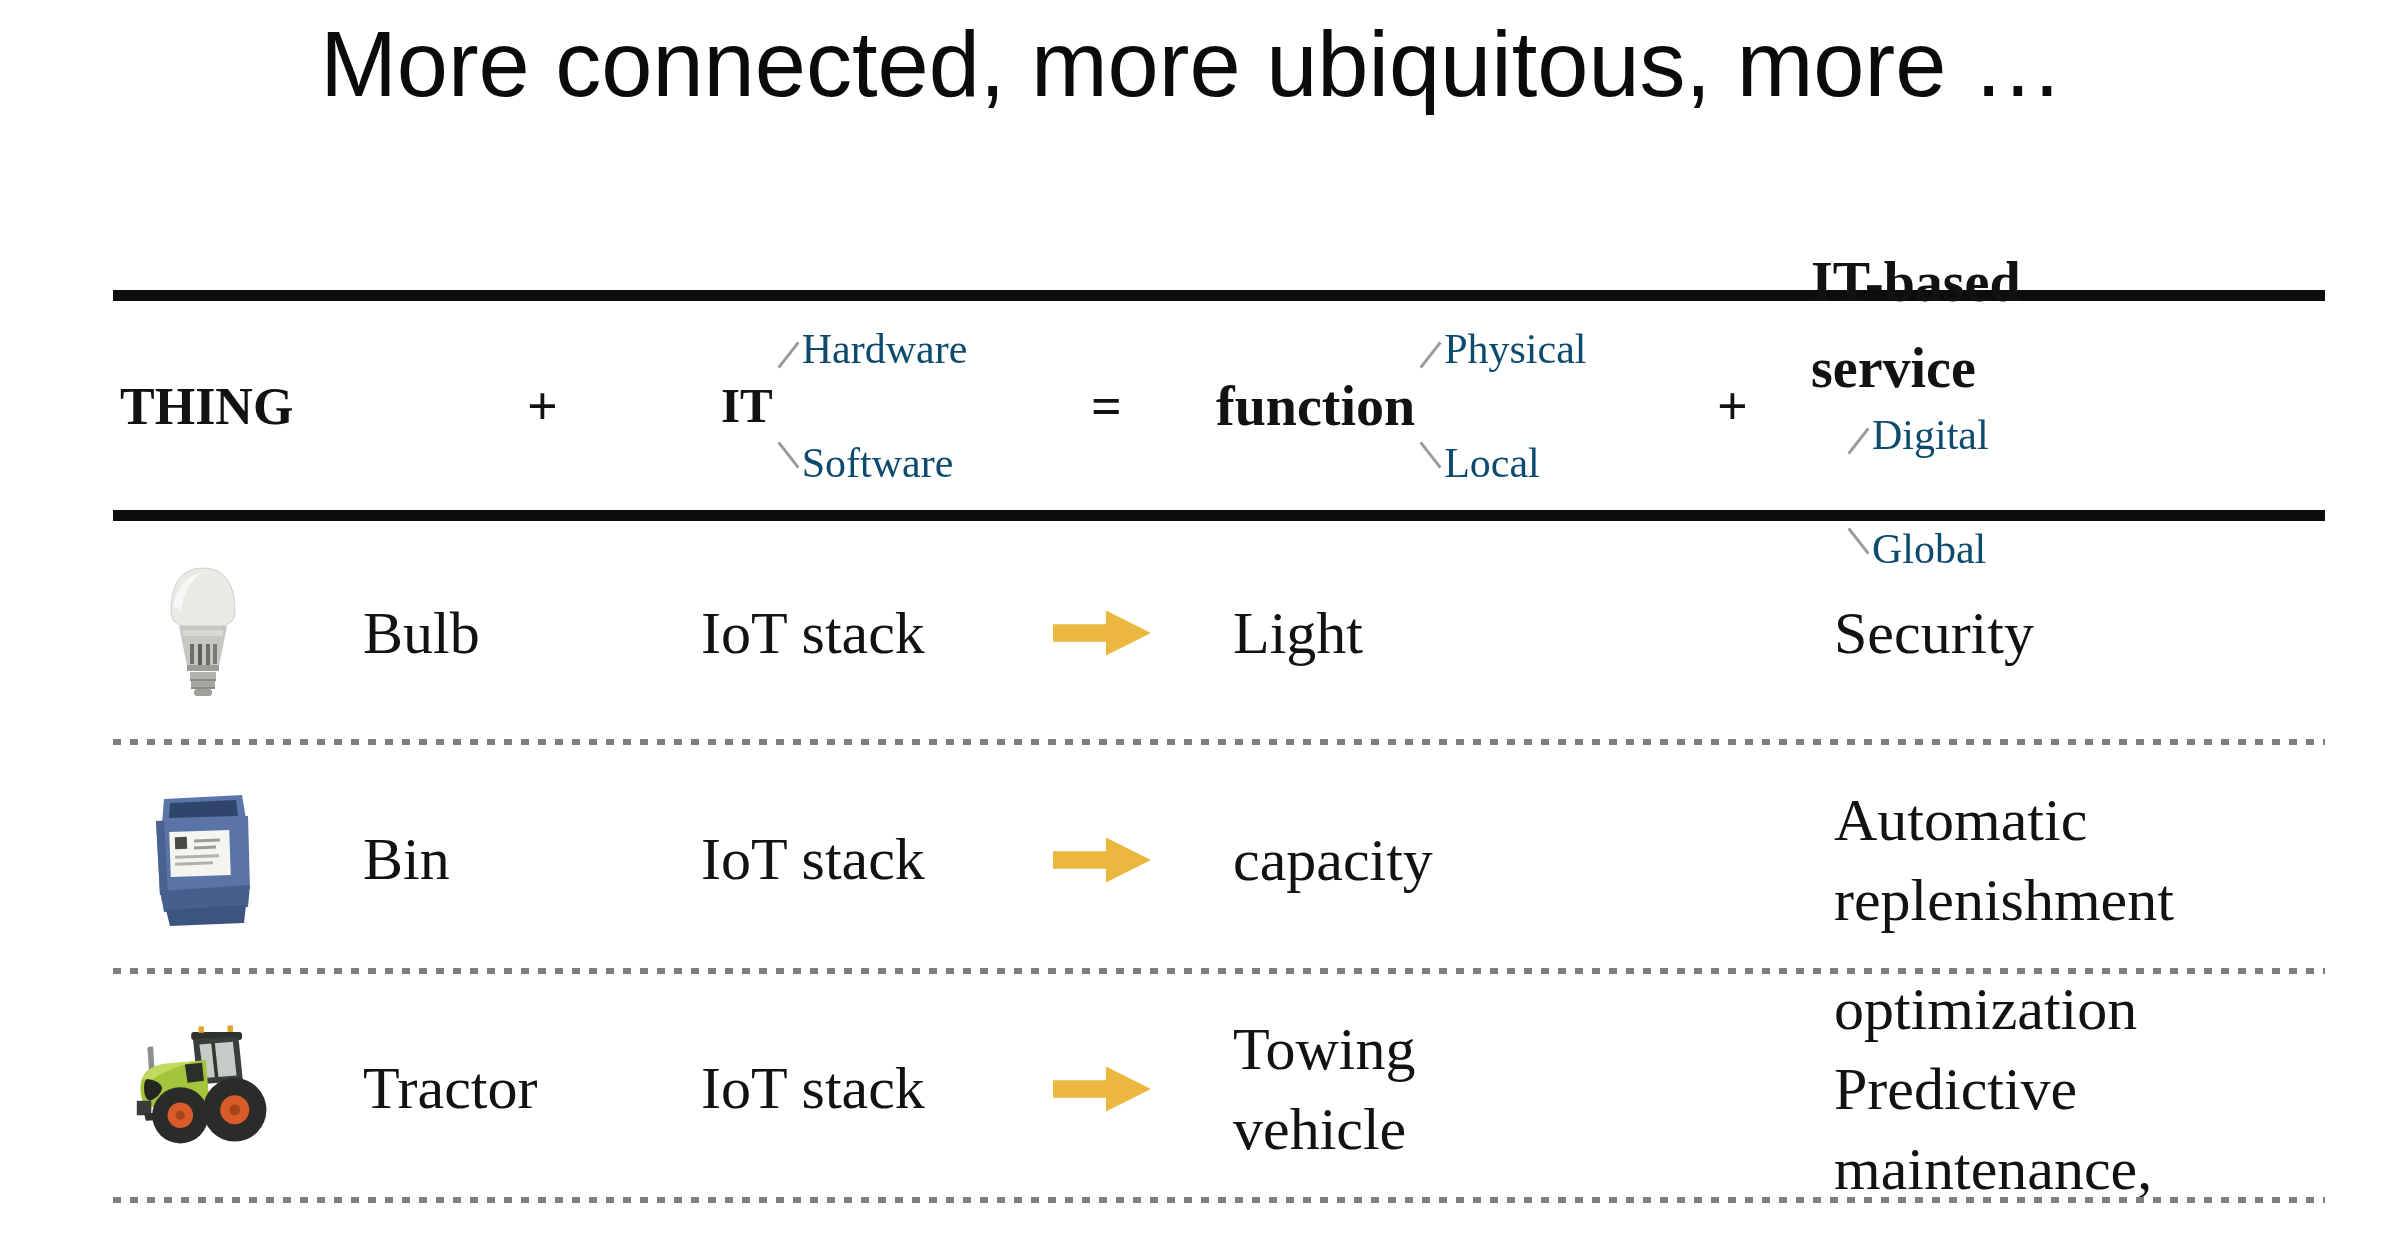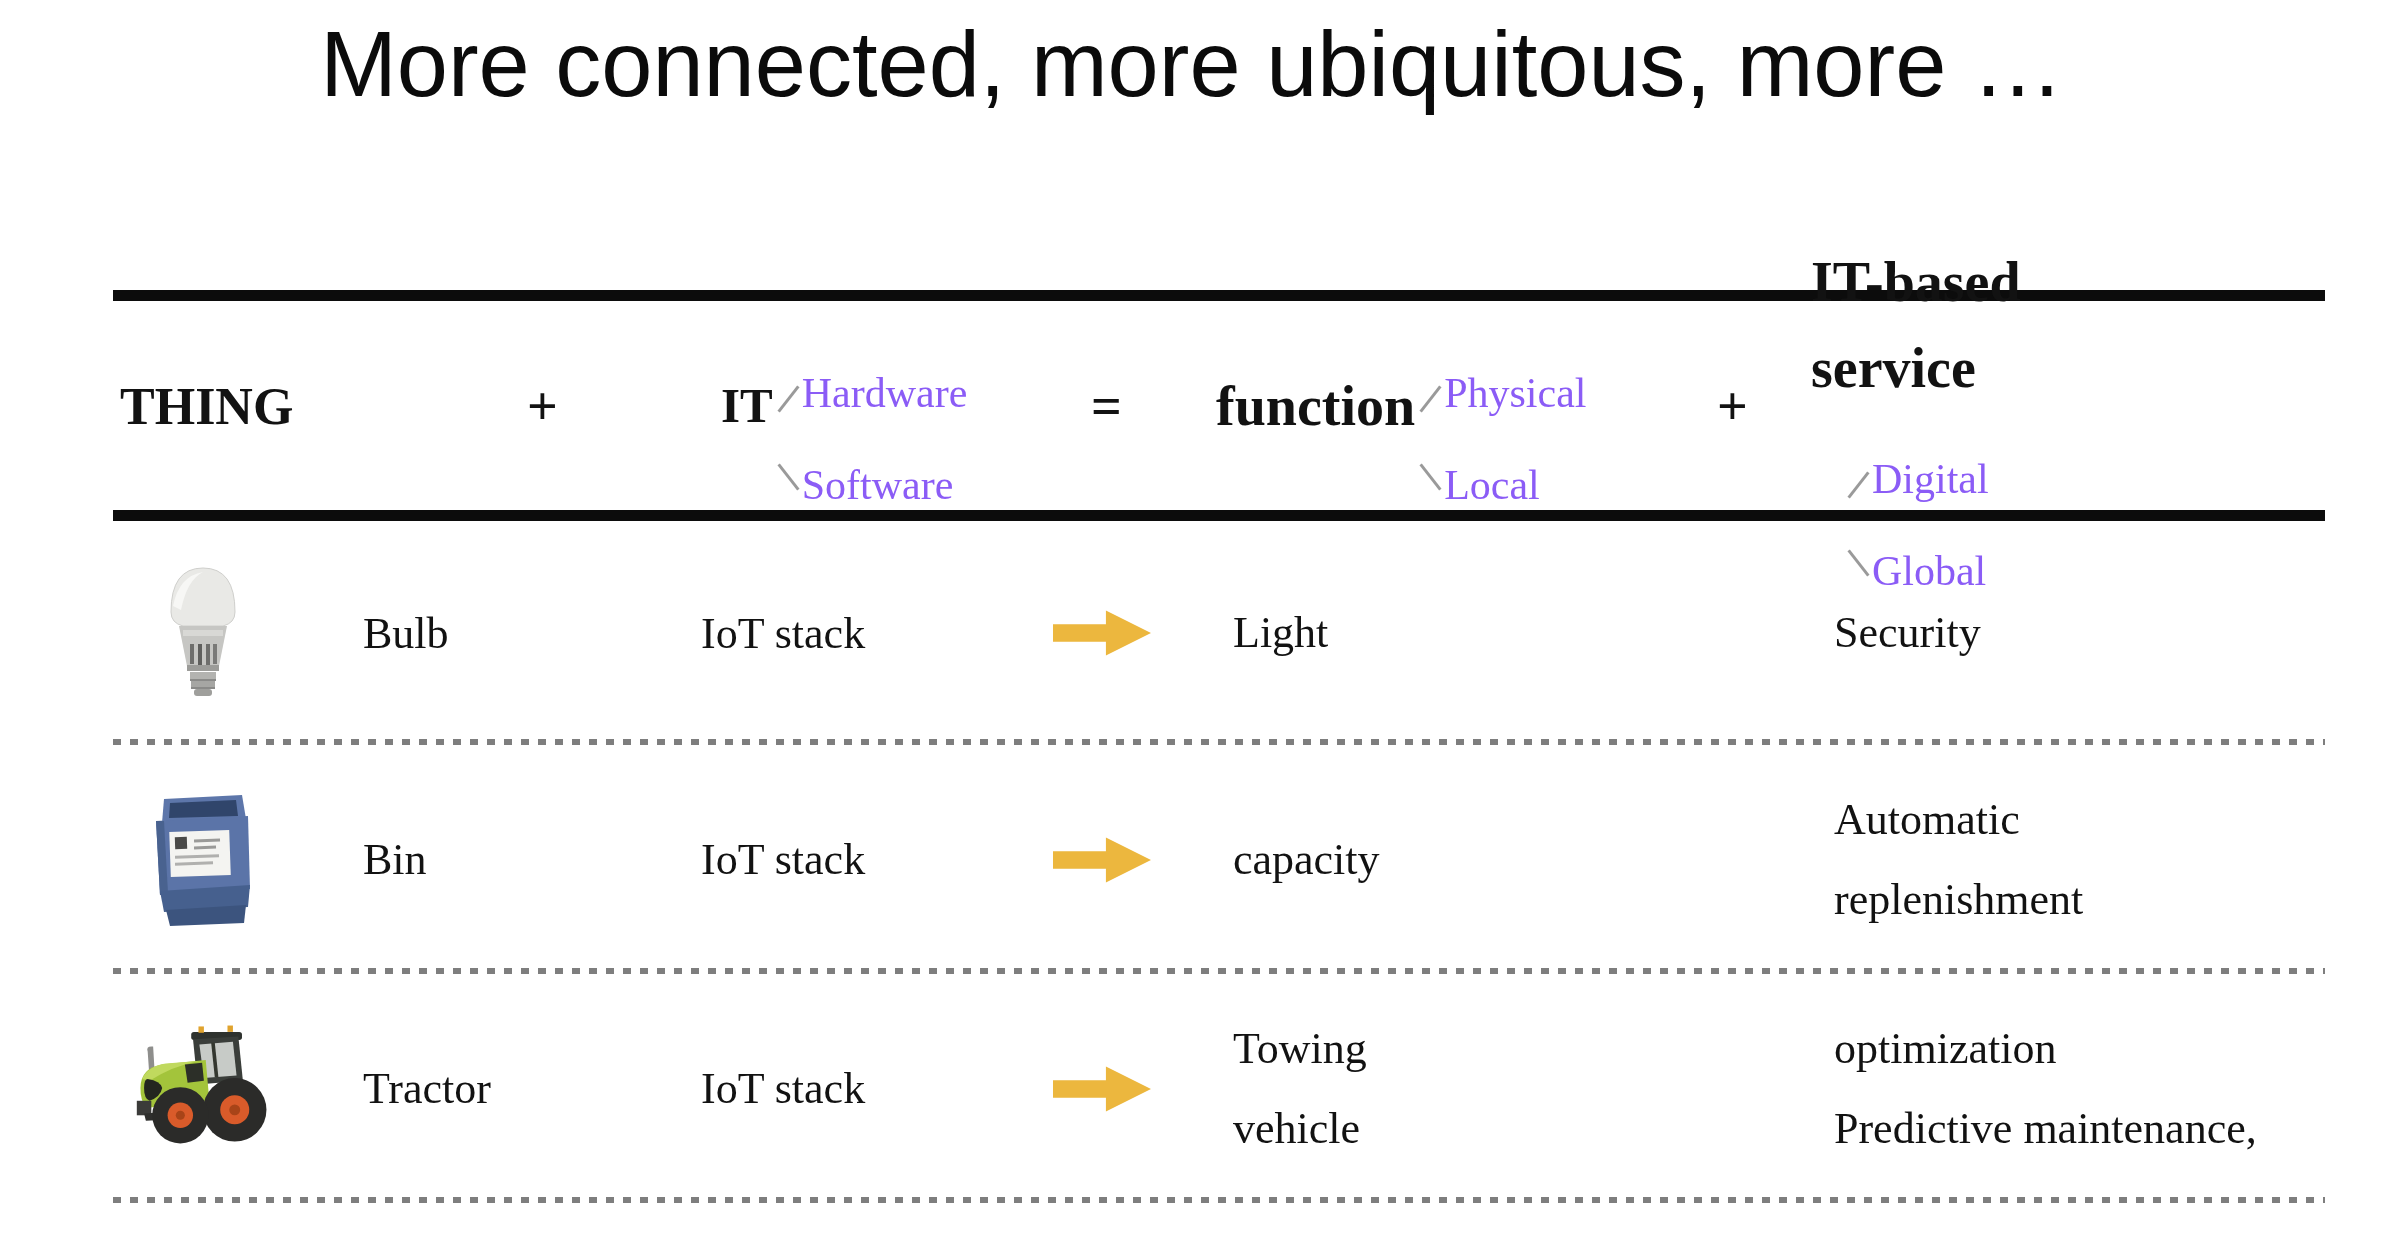--- a/index.html
+++ b/index.html
@@ -21,37 +21,37 @@
   .h-thing{left:7px;font-weight:bold;font-size:52px;}
   .h-op{font-weight:bold;font-size:54px;}
   .op1{left:414px;} .eq{left:978px;} .op2{left:1604px;}
   .fork{display:flex;align-items:center;}
   .f-it{left:608px;} .f-fn{left:1103px;} .f-sv{left:1698px;flex-direction:column;}
   .flabel{font-weight:bold;font-size:49px;white-space:nowrap;}
   .flabel.two{font-size:56px;line-height:86px;}
   .flabel.two span{display:block;}
   .branches{display:flex;flex-direction:column;justify-content:space-between;
             height:162px;margin-left:8px;}
-  .branch{display:flex;color:#8b5cf6;font-size:42px;line-height:48px;white-space:nowrap;margin-top:44px;}
+  .branch{display:flex;color:#0c4a6e;font-size:42px;line-height:48px;white-space:nowrap;}
   .branch.top{align-items:flex-end;}
   .branch.bot{align-items:flex-start;}
   .tick{display:inline-block;width:0;height:32px;border-left:3px solid #9a9a9a;
         margin-left:6px;margin-right:12px;}
   .tick.up{transform:rotate(38deg);}
   .tick.down{transform:rotate(-38deg);}
   .branch.top .tick{margin-bottom:2px;}
   .branch.bot .tick{margin-top:0;}
 
   
   .row{position:absolute;left:0;width:100%;}
   .r1{top:231px;height:224px;}
   .r2{top:455px;height:229px;}
   .r3{top:684px;height:229px;}
   .cell{position:absolute;top:0;height:100%;display:flex;align-items:center;
-        font-size:44px;}
+        font-size:60px;}
   .c-img{left:0;width:180px;justify-content:center;}
   .c-thing{left:250px;}
   .c-it{left:588px;}
   .c-arrow{left:940px;width:110px;}
   .c-fn{left:1099px;width:430px;}
   .c-sv{left:1700px;width:520px;}
   .lines span{display:block;line-height:80px;margin-left:21px;}
   .dotted{position:absolute;left:0;bottom:0;width:100%;height:6px;
           background:repeating-linear-gradient(90deg,#7e7e7e 0 8px,rgba(0,0,0,0) 8px 17px);}
   .photo svg{display:block;}

